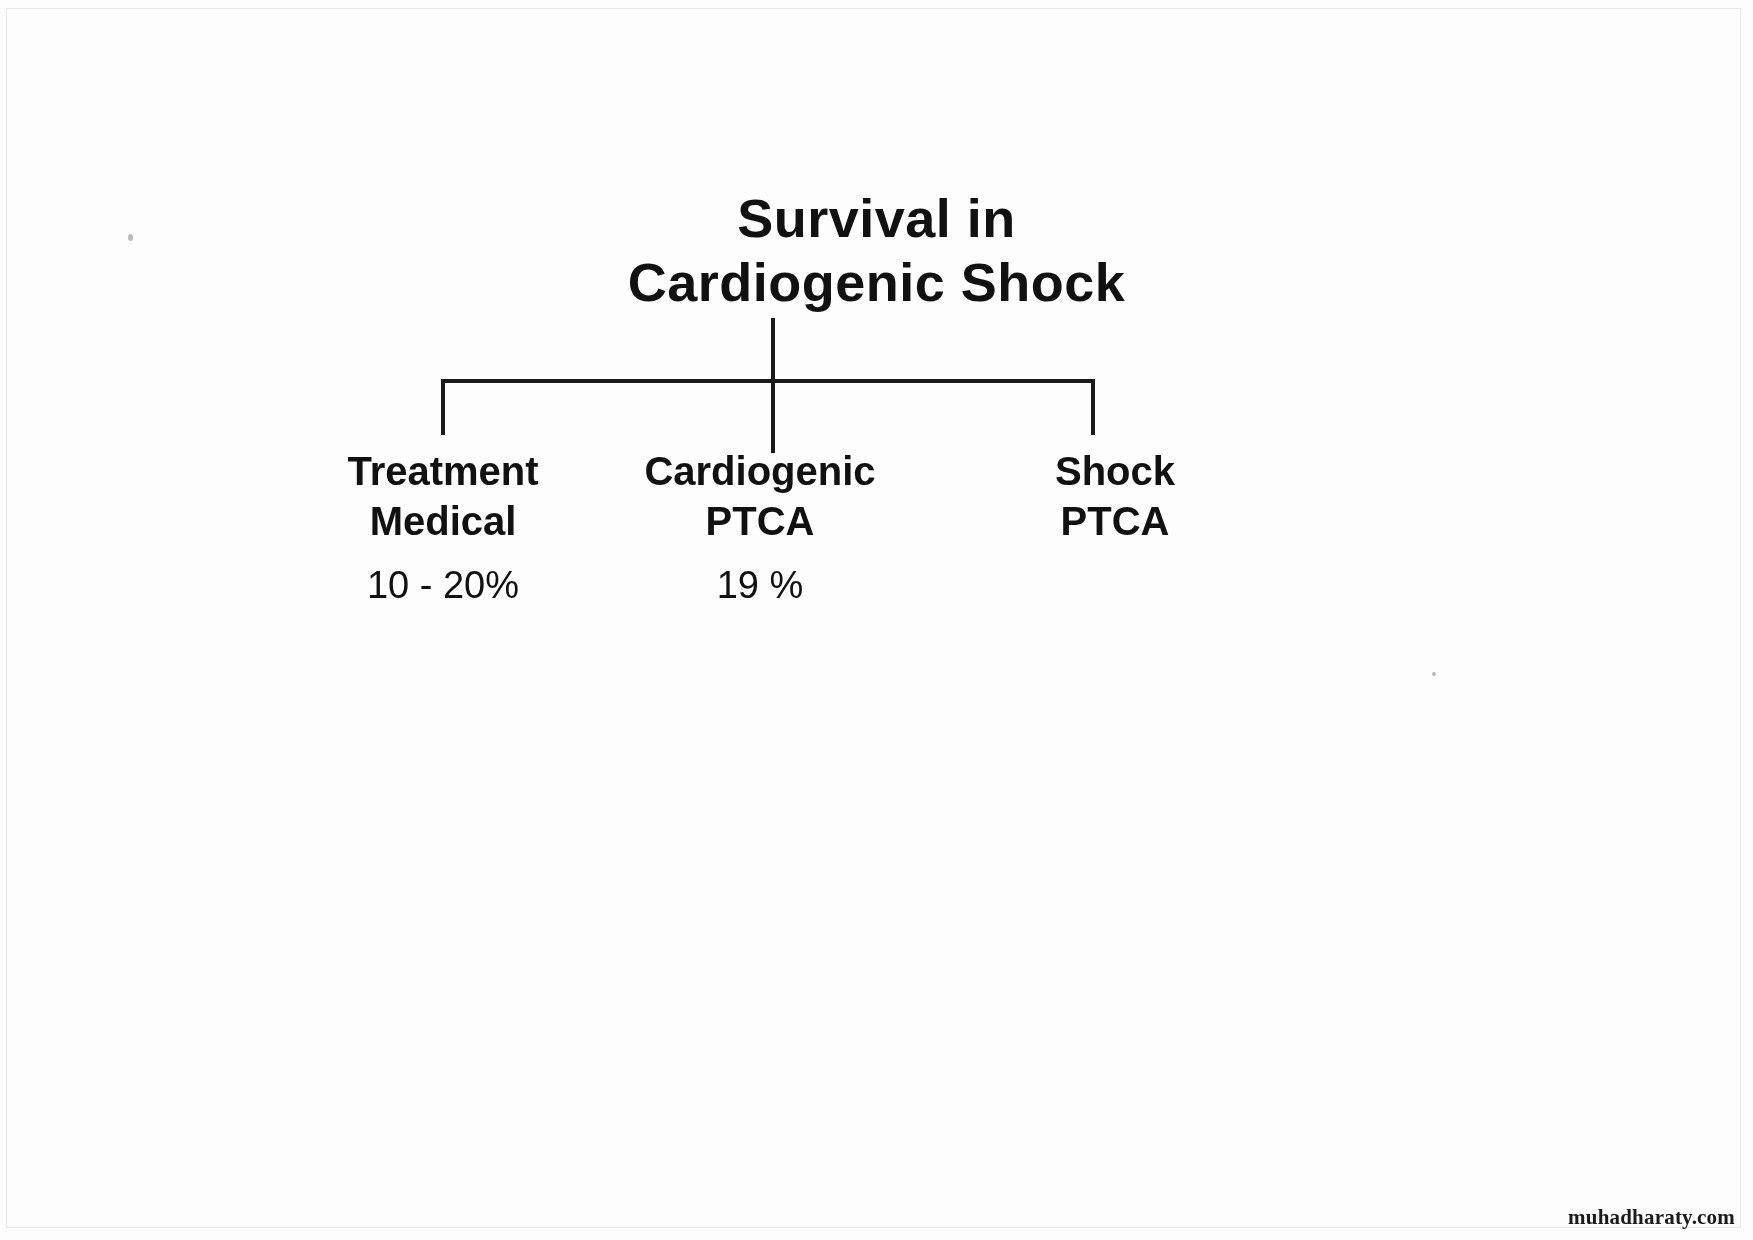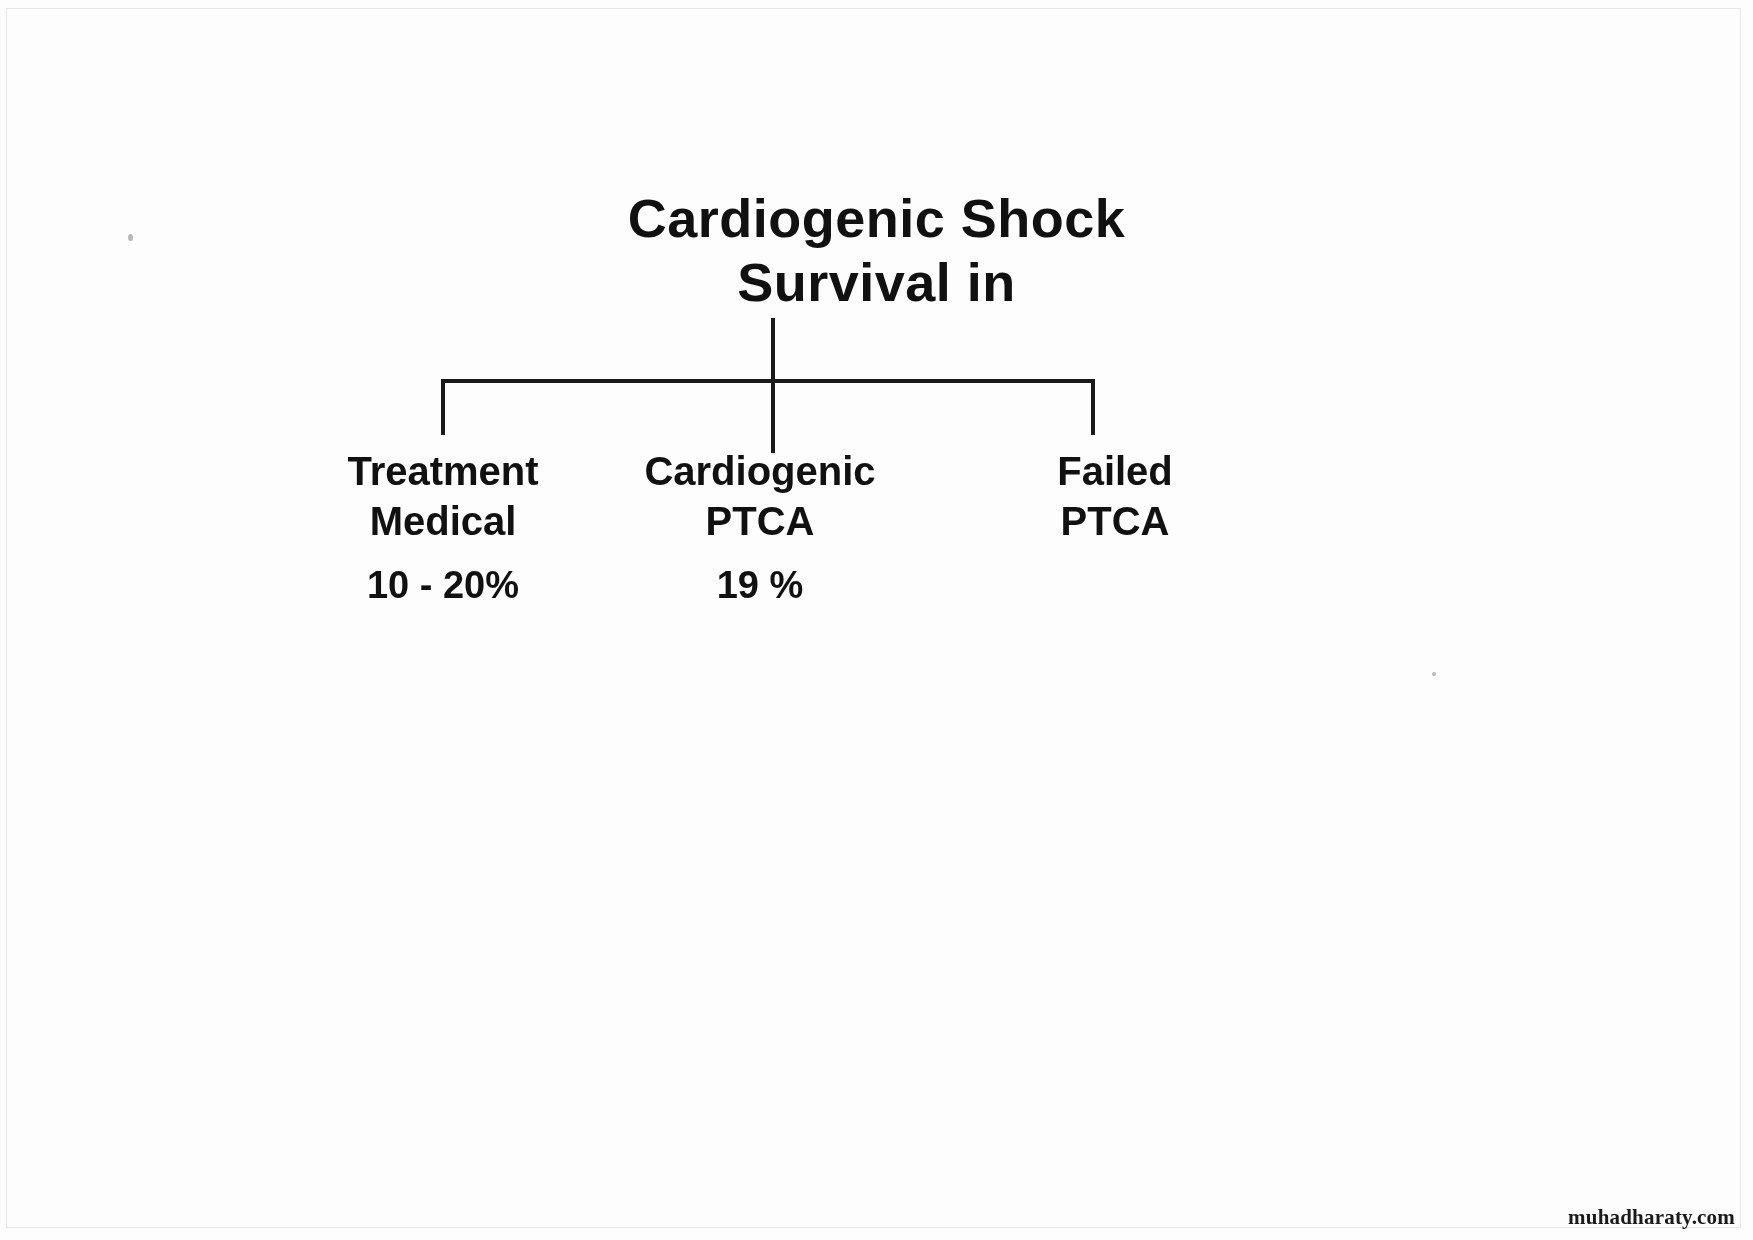--- a/index.html
+++ b/index.html
@@ -105,21 +105,21 @@
     text-align: center;
     color: #111111;
   }
   .branch .label {
     font-weight: bold;
     font-size: 40px;
     line-height: 50px;
     white-space: nowrap;
   }
   .branch .value {
-    font-weight: bold;
+    font-weight: normal;
     font-size: 38px;
     line-height: 50px;
     margin-top: 14px;
     white-space: nowrap;
   }
 
   #branch-medical {
     left: 283px;
     top: 446px;
     width: 320px;
@@ -149,22 +149,22 @@
 </head>
 <body>
 
 <div id="slide-canvas">
   <div id="slide-frame"></div>
 
   <div class="speck" style="left:128px; top:234px; width:5px; height:7px;"></div>
   <div class="speck" style="left:1432px; top:672px; width:4px; height:4px;"></div>
 
   <div id="title-block">
+    <span id="title-line-1">Survival in</span>
     <span id="title-line-2">Cardiogenic Shock</span>
-    <span id="title-line-1">Survival in</span>
   </div>
 
   <div class="line" id="stem-top"></div>
   <div class="line" id="bar"></div>
   <div class="line" id="drop-left"></div>
   <div class="line" id="drop-middle"></div>
   <div class="line" id="drop-right"></div>
 
   <div class="branch" id="branch-medical">
     <div class="label">Treatment</div>
@@ -172,18 +172,18 @@
     <div class="value">10 - 20%</div>
   </div>
 
   <div class="branch" id="branch-successful">
     <div class="label">Cardiogenic</div>
     <div class="label">PTCA</div>
     <div class="value">19 %</div>
   </div>
 
   <div class="branch" id="branch-failed">
-    <div class="label">Failed</div>
+    <div class="label">Shock</div>
     <div class="label">PTCA</div>
   </div>
 
   <div id="watermark">muhadharaty.com</div>
 </div>
 
 </body></html>

